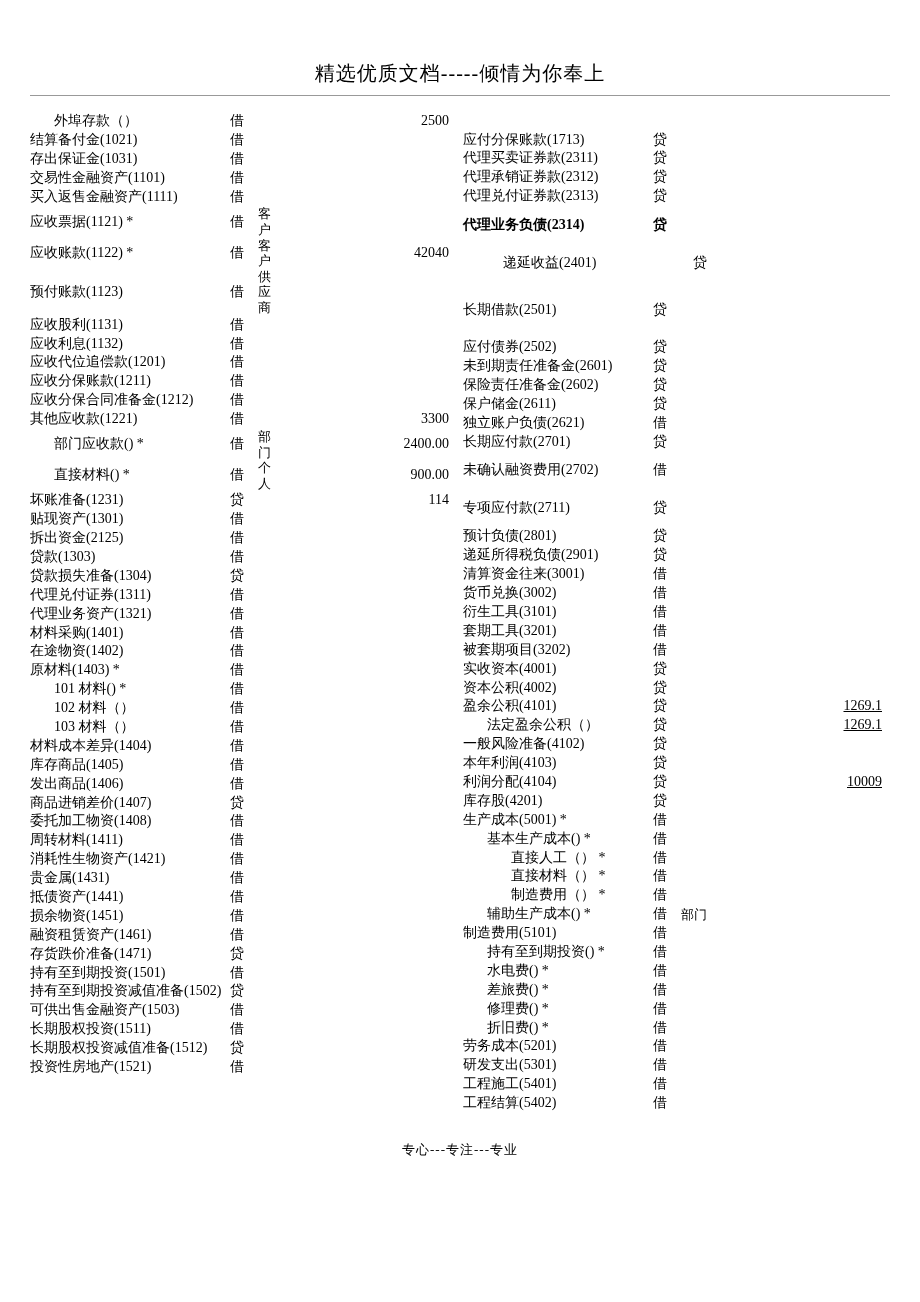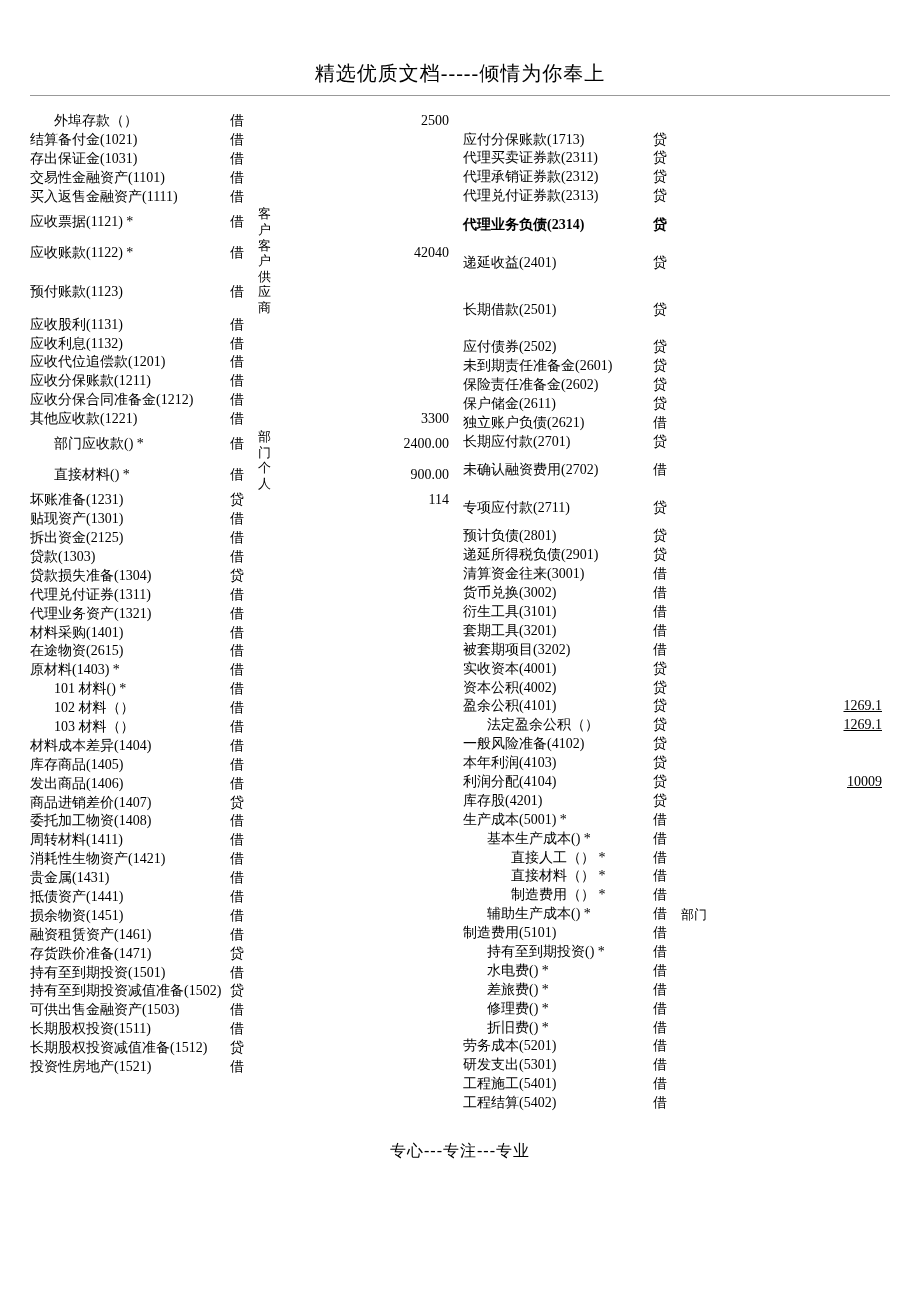--- a/index.html
+++ b/index.html
@@ -38,21 +38,21 @@
     .c-ex    { flex: 0 0 36px; text-align: left; font-size: 13px; }
     .c-val   { flex: 1; text-align: right; padding-right: 8px; }
     .col-right .c-label { flex: 0 0 190px; }
     .col-right .c-dc    { flex: 0 0 28px; }
     .col-right .c-ex    { flex: 0 0 40px; }
     .col-right .c-val   { flex: 1; text-align: right; text-decoration: underline; }
     .indent1 { padding-left: 24px; }
     .indent2 { padding-left: 48px; }
     .footer {
       text-align: center;
-      font-size: 16px;
+      font-size: 13px;
       margin-top: 28px;
       letter-spacing: 1px;
     }
   </style>
 </head>
 <body>
 
 <div class="header">
   <span>精选优质文档-----倾情为你奉上</span>
 </div>
@@ -203,21 +203,21 @@
         <span class="c-ex"></span>
         <span class="c-val"></span>
       </div>
       <div class="row">
         <span class="c-label">材料采购(1401)</span>
         <span class="c-dc">借</span>
         <span class="c-ex"></span>
         <span class="c-val"></span>
       </div>
       <div class="row">
-        <span class="c-label">在途物资(2615)</span>
+        <span class="c-label">在途物资(1402)</span>
         <span class="c-dc">借</span>
         <span class="c-ex"></span>
         <span class="c-val"></span>
       </div>
       <div class="row">
         <span class="c-label">原材料(1403) *</span>
         <span class="c-dc">借</span>
         <span class="c-ex"></span>
         <span class="c-val"></span>
       </div>
@@ -378,21 +378,21 @@
         <span class="c-dc">贷</span>
         <span class="c-ex"></span>
         <span class="c-val"></span>
       </div>
       <div class="row" style="min-height: 38px; font-weight: bold;">
         <span class="c-label">代理业务负债(2314)</span>
         <span class="c-dc">贷</span>
         <span class="c-ex"></span>
         <span class="c-val"></span>
       </div>
-      <div class="row" style="min-height: 38px;">
+      <div class="row" style="min-height: 38px; margin-left: 40px;">
         <span class="c-label">递延收益(2401)</span>
         <span class="c-dc">贷</span>
         <span class="c-ex"></span>
         <span class="c-val"></span>
       </div>
       <div class="row" style="min-height: 56px;">
         <span class="c-label">长期借款(2501)</span>
         <span class="c-dc">贷</span>
         <span class="c-ex"></span>
         <span class="c-val"></span>

